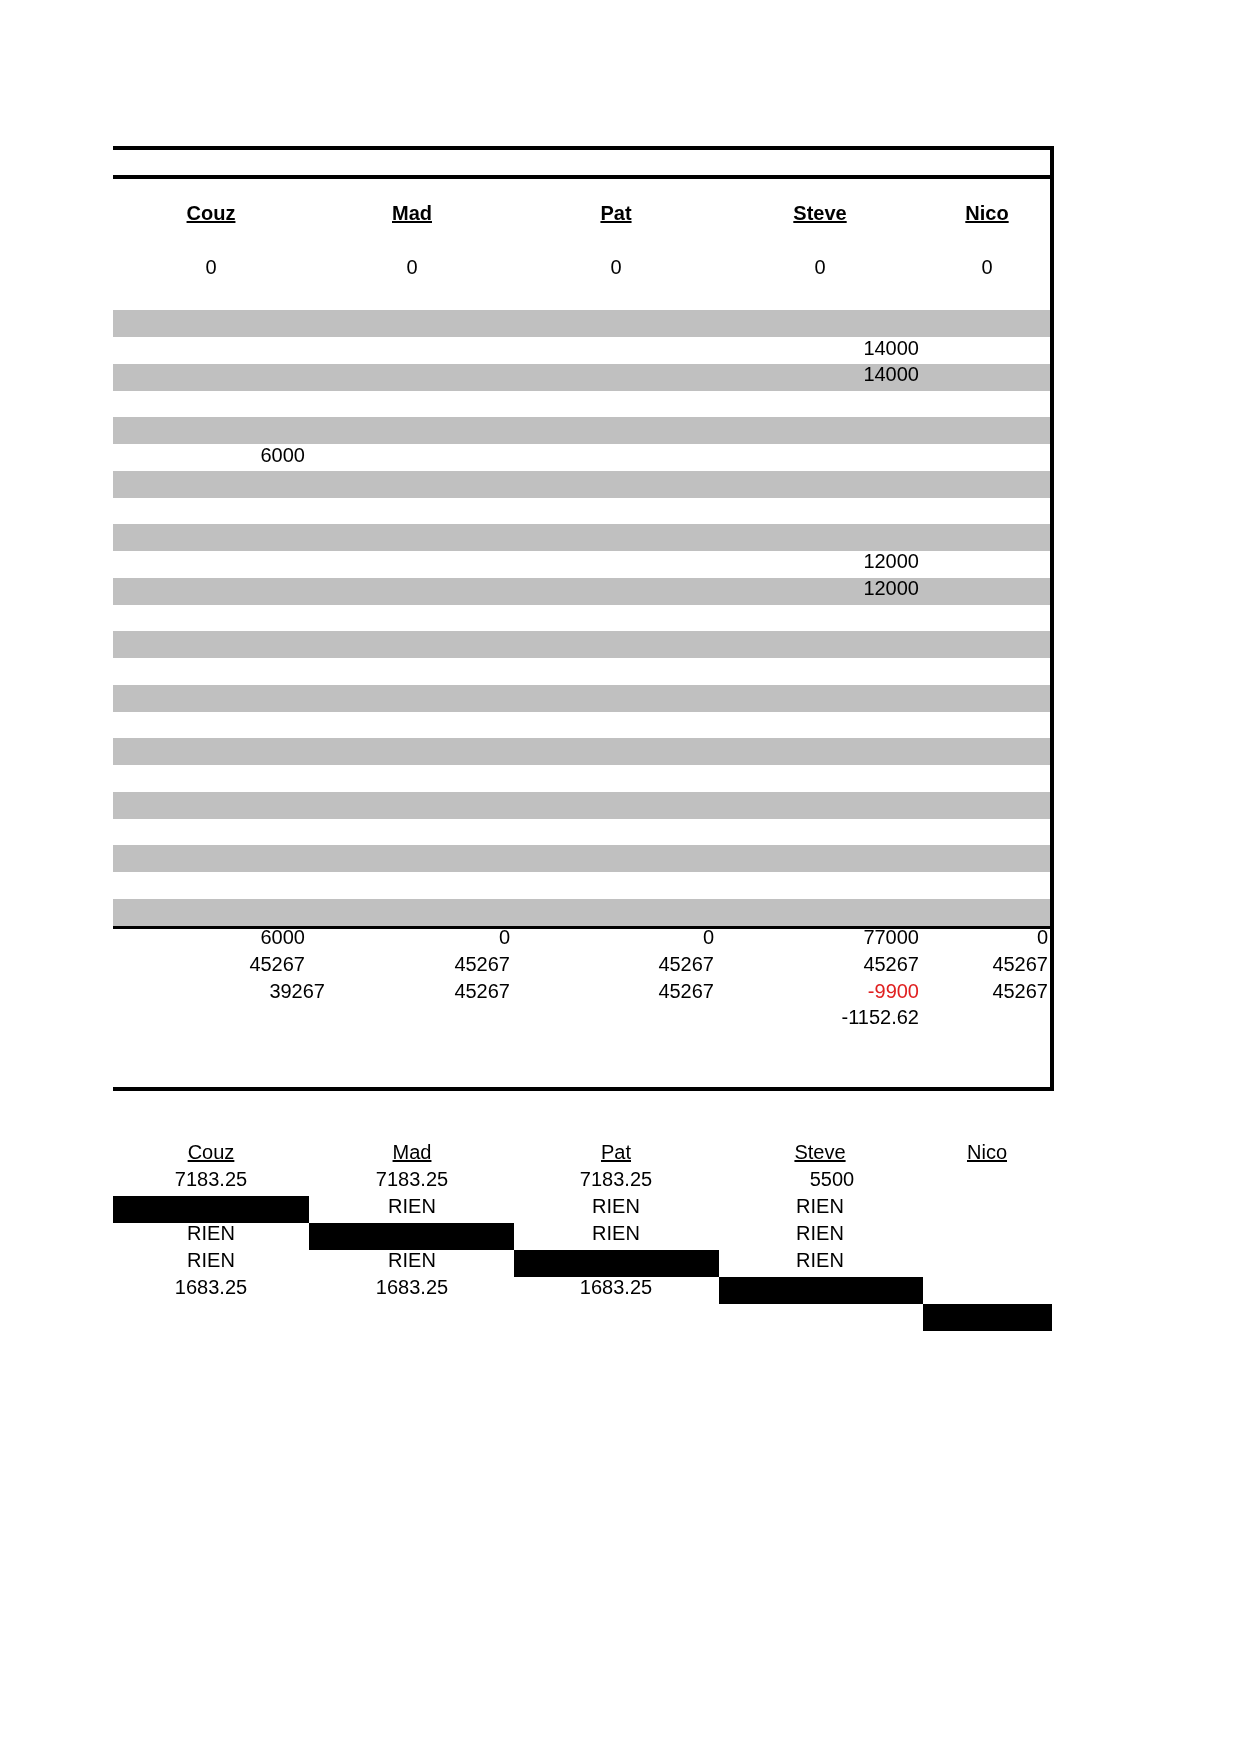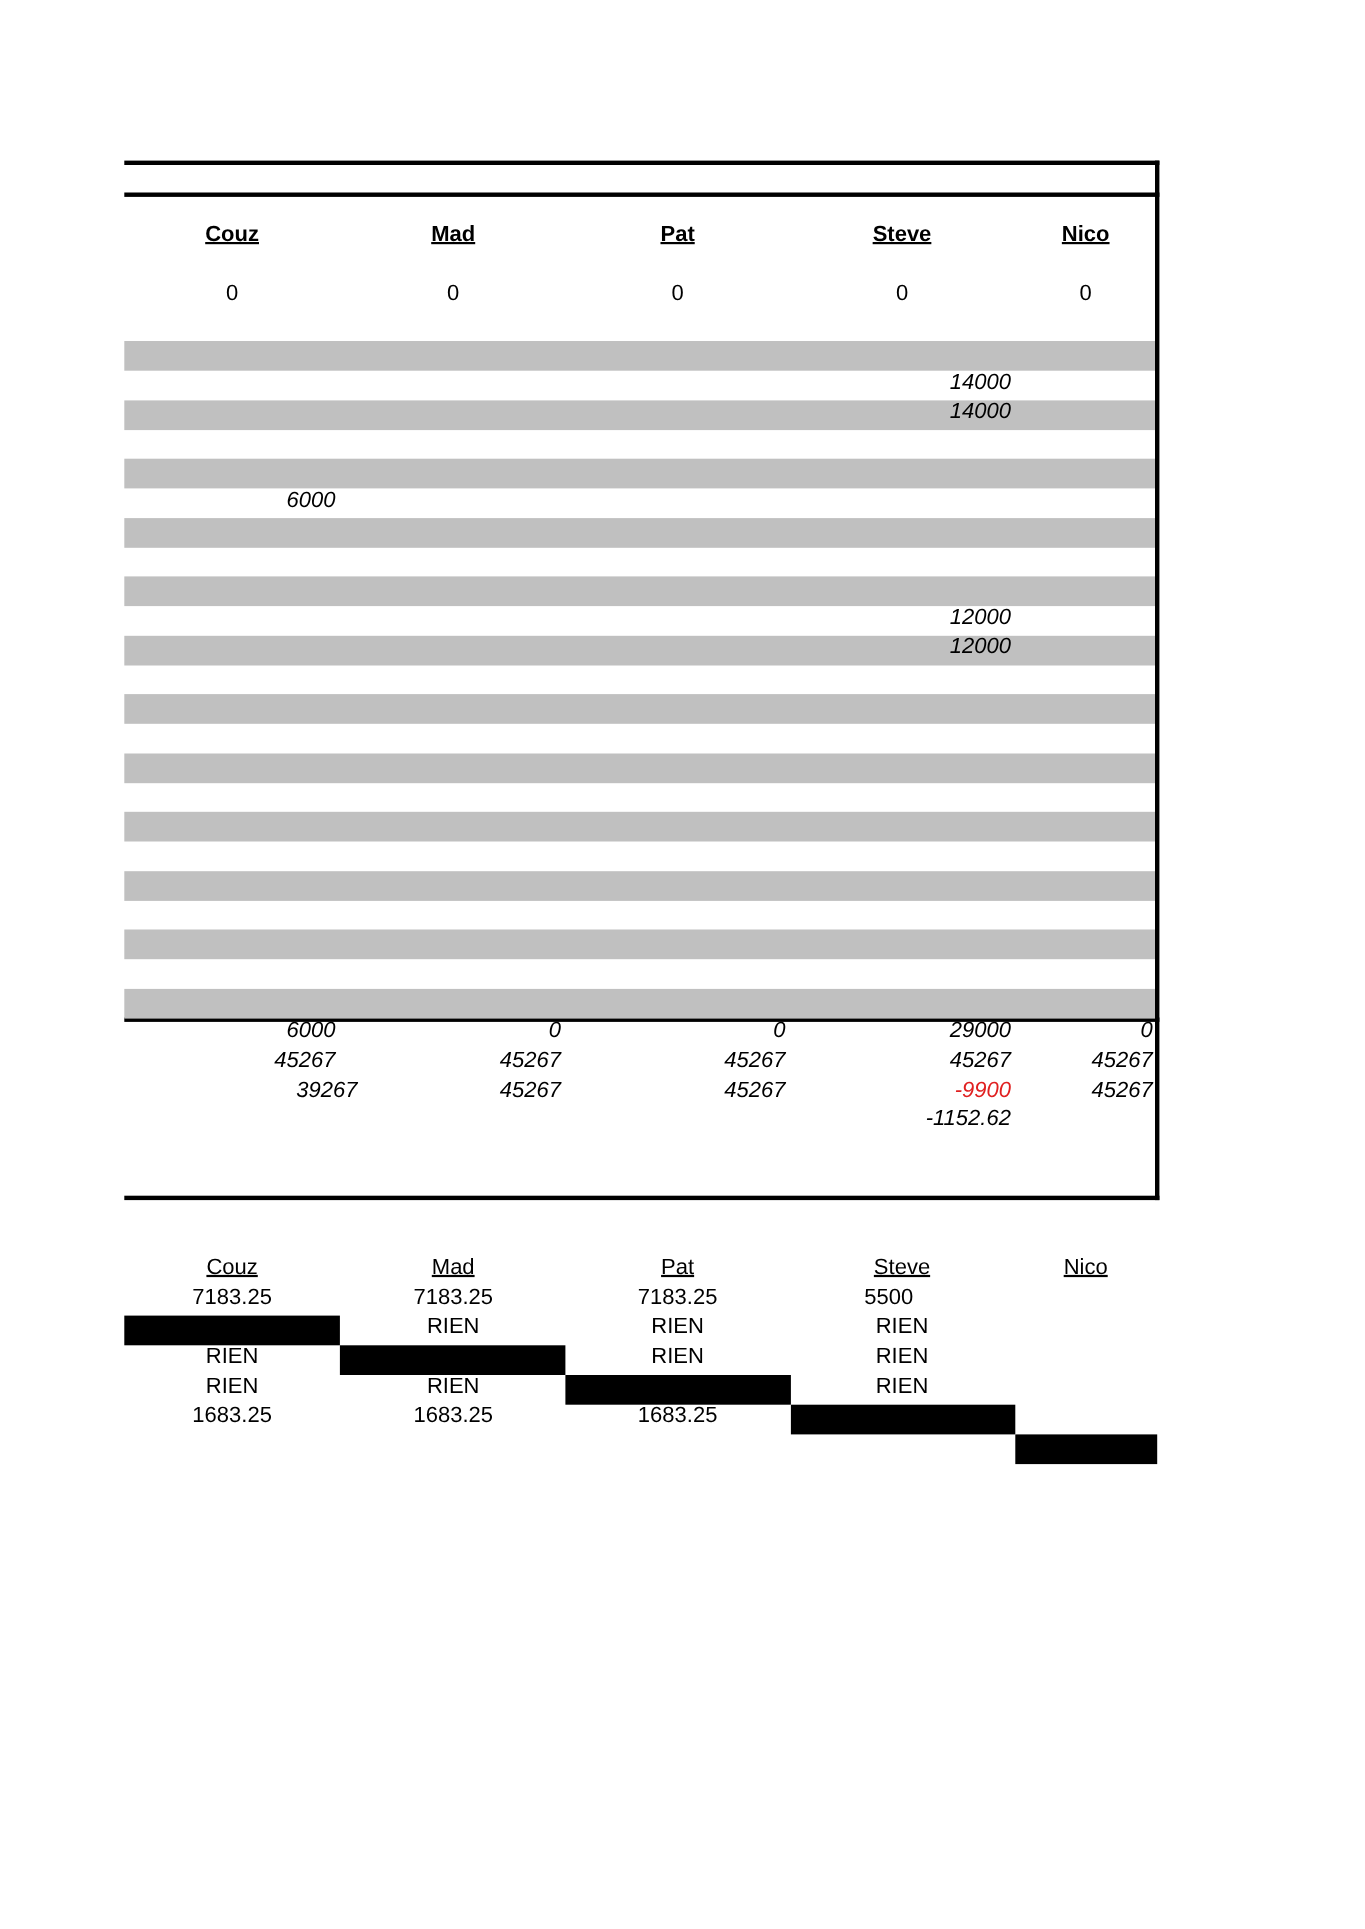--- a/index.html
+++ b/index.html
@@ -4,21 +4,21 @@
 <style>
   html, body { margin:0; padding:0; background:#ffffff; }
   body { width:1241px; height:1754px; position:relative; overflow:hidden;
          font-family:"Liberation Sans", sans-serif; color:#000; }
   .hline { position:absolute; background:#000; }
   .vline { position:absolute; background:#000; }
   .band { position:absolute; left:113px; width:937px; height:27px; background:#c0c0c0; }
   .hdr { position:absolute; font-size:20px; font-weight:bold; text-decoration:underline;
          transform:translateX(-50%); white-space:nowrap; }
   .ctr { position:absolute; font-size:20px; transform:translateX(-50%); white-space:nowrap; }
-  .num { position:absolute; font-size:20px; text-align:right; white-space:nowrap;font-style:italic; }
+  .num { position:absolute; font-size:20px; text-align:right; white-space:nowrap; }
   .hdr2 { position:absolute; font-size:20px; text-decoration:underline; transform:translateX(-50%); white-space:nowrap; }
   .blk { position:absolute; background:#000; height:27px; }
   .red { color:#e02020; }
 </style>
 </head>
 <body>
 
 <div class="hline" style="left:113px; top:146px; width:941px; height:4px;"></div>
 <div class="hline" style="left:113px; top:175px; width:941px; height:4px;"></div>
 <div class="vline" style="left:1050px; top:146px; width:4px; height:945px;"></div>
@@ -52,21 +52,21 @@
 
 <div class="num" style="right:322px; top:337px;">14000</div>
 <div class="num" style="right:322px; top:363px;">14000</div>
 <div class="num" style="right:936px; top:444px;">6000</div>
 <div class="num" style="right:322px; top:550px;">12000</div>
 <div class="num" style="right:322px; top:577px;">12000</div>
 
 <div class="num" style="right:936px; top:926px;">6000</div>
 <div class="num" style="right:731px; top:926px;">0</div>
 <div class="num" style="right:527px; top:926px;">0</div>
-<div class="num" style="right:322px; top:926px;">29000</div>
+<div class="num" style="right:322px; top:926px;">77000</div>
 <div class="num" style="right:193px; top:926px;">0</div>
 
 <div class="num" style="right:936px; top:953px;">45267</div>
 <div class="num" style="right:731px; top:953px;">45267</div>
 <div class="num" style="right:527px; top:953px;">45267</div>
 <div class="num" style="right:322px; top:953px;">45267</div>
 <div class="num" style="right:193px; top:953px;">45267</div>
 
 <div class="num" style="right:916px; top:980px;">39267</div>
 <div class="num" style="right:731px; top:980px;">45267</div>
@@ -84,21 +84,21 @@
 
 <div class="blk" style="left:113px; width:196px; top:1196px;"></div>
 <div class="blk" style="left:309px; width:205px; top:1223px;"></div>
 <div class="blk" style="left:514px; width:205px; top:1250px;"></div>
 <div class="blk" style="left:719px; width:204px; top:1277px;"></div>
 <div class="blk" style="left:923px; width:129px; top:1304px;"></div>
 
 <div class="ctr" style="left:211px; top:1168px;">7183.25</div>
 <div class="ctr" style="left:412px; top:1168px;">7183.25</div>
 <div class="ctr" style="left:616px; top:1168px;">7183.25</div>
-<div class="ctr" style="left:808px; top:1168px;text-align:center;">5500</div>
+<div class="ctr" style="left:832px; top:1168px;text-align:center;">5500</div>
 
 <div class="ctr" style="left:412px; top:1195px;">RIEN</div>
 <div class="ctr" style="left:616px; top:1195px;">RIEN</div>
 <div class="ctr" style="left:820px; top:1195px;">RIEN</div>
 
 <div class="ctr" style="left:211px; top:1222px;">RIEN</div>
 <div class="ctr" style="left:616px; top:1222px;">RIEN</div>
 <div class="ctr" style="left:820px; top:1222px;">RIEN</div>
 
 <div class="ctr" style="left:211px; top:1249px;">RIEN</div>

